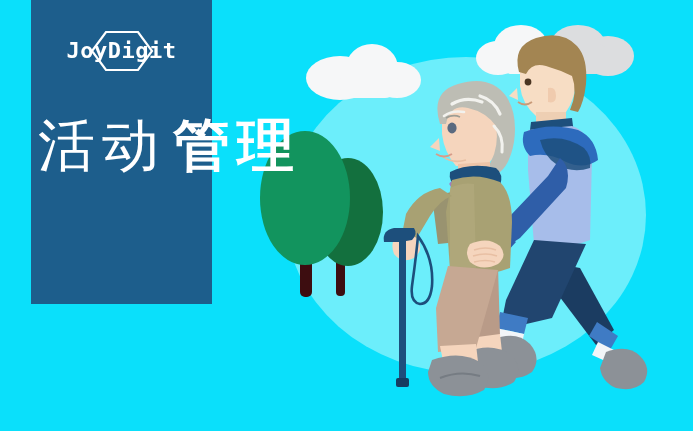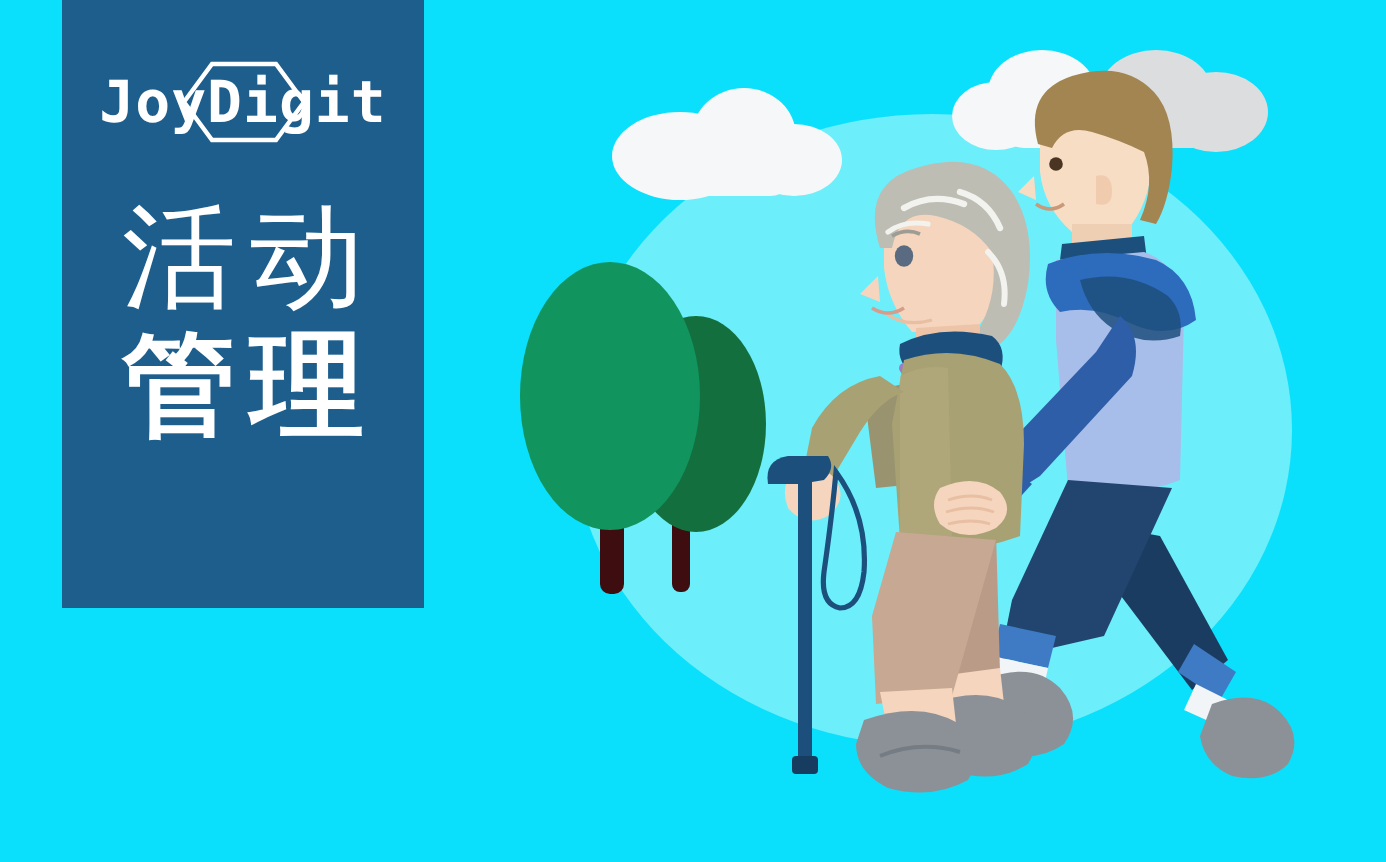--- a/index.html
+++ b/index.html
@@ -57,40 +57,40 @@
     left: 50%;
     top: 50%;
     transform: translate(-50%, -50%);
     width: 64px;
     height: 42px;
   }
   #logo-word {
     position: relative;
     z-index: 2;
     color: #ffffff;
-    font-size: 29px;
+    font-size: 22px;
     font-weight: bold;
     letter-spacing: 0.5px;
     font-family: "DejaVu Sans Mono", monospace;
     line-height: 1;
     white-space: nowrap;
   }
   #logo-cn {
     margin-top: 9px;
     color: #ffffff;
     font-size: 22px;
     font-weight: bold;
     letter-spacing: 2px;
     line-height: 1;
     white-space: nowrap;
   }
   #headline {
-    margin-top: 26px;
-    display: flex;
-    flex-direction: column;
+    margin-top: 42px;
+    display: flex;
+    flex-direction: row;
     align-items: center;
     width: 100%;
   }
   .headline-row {
     color: #ffffff;
     font-size: 57px;
     line-height: 1.12;
     letter-spacing: 7px;
     text-indent: 7px;
     white-space: nowrap;

